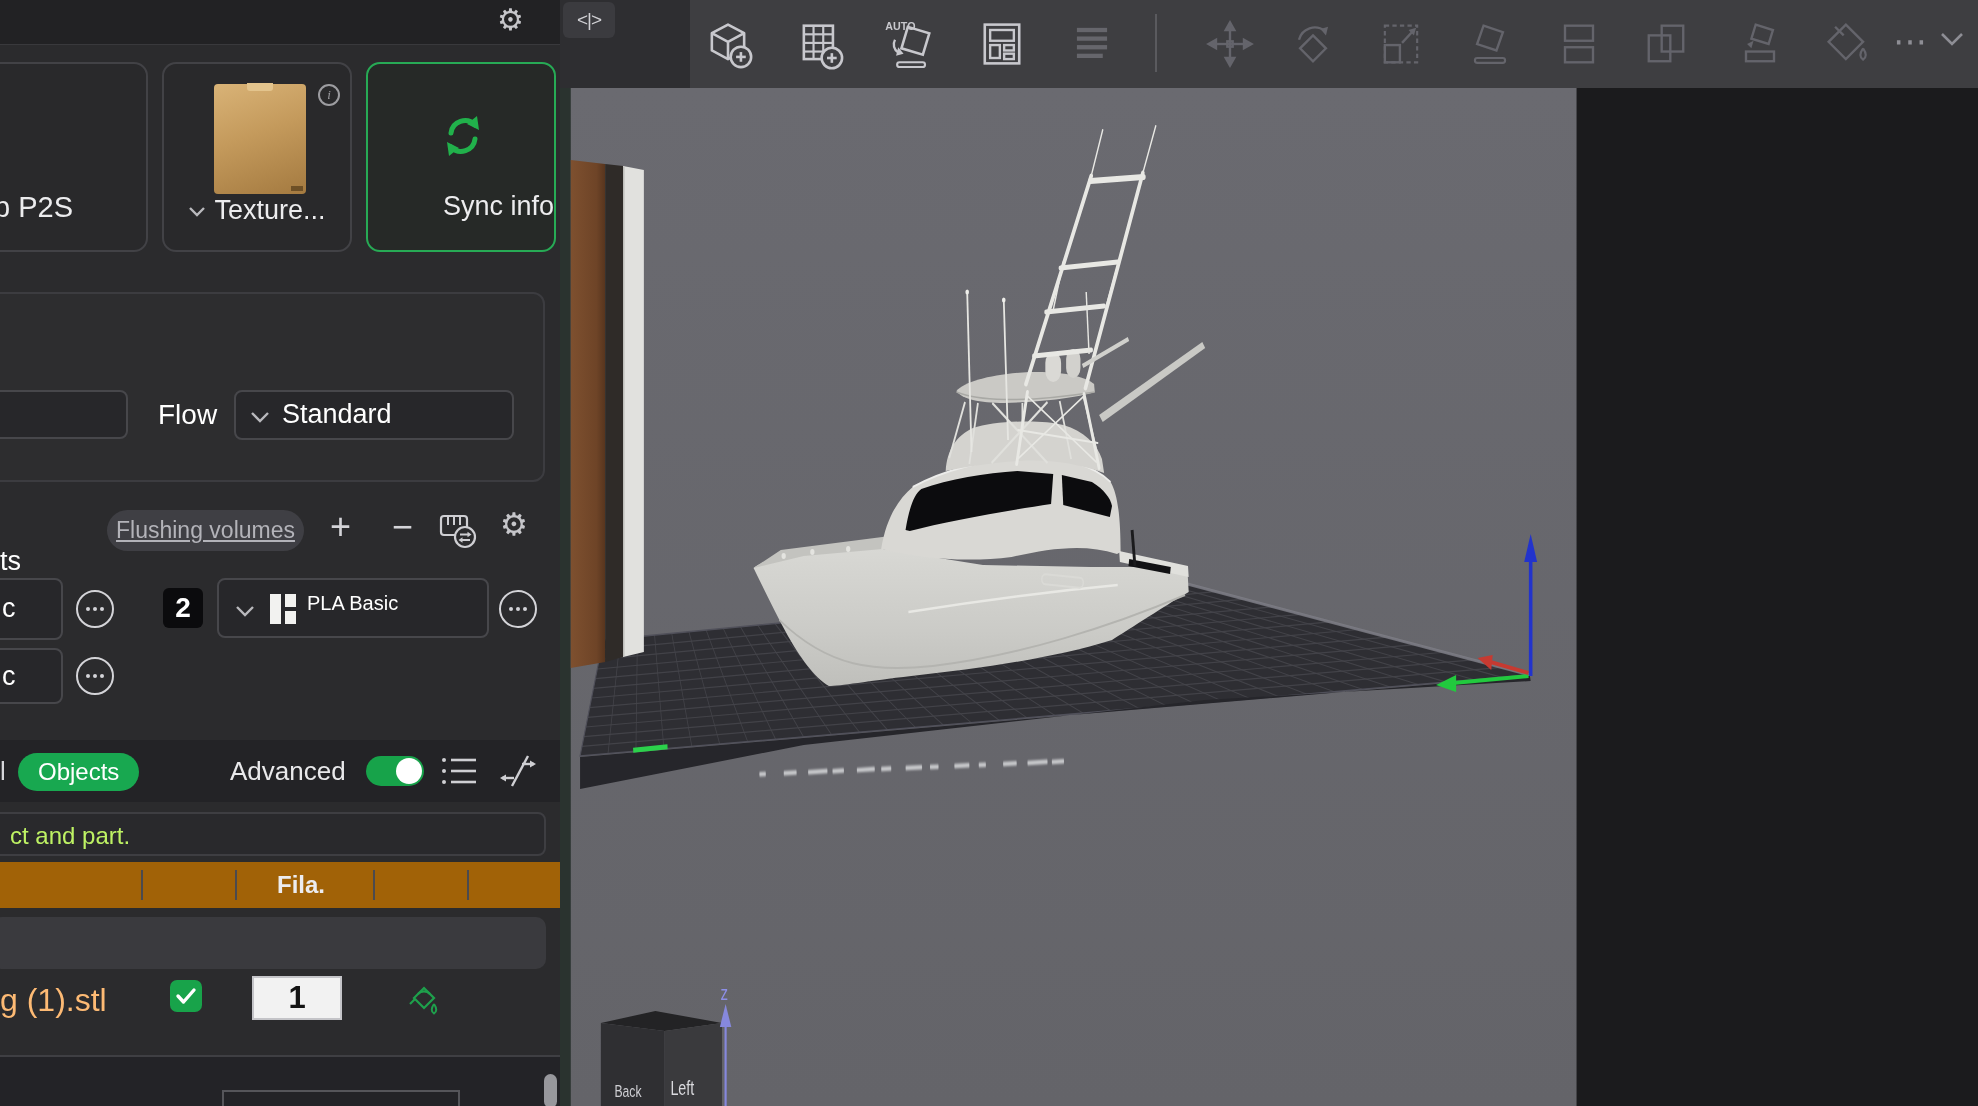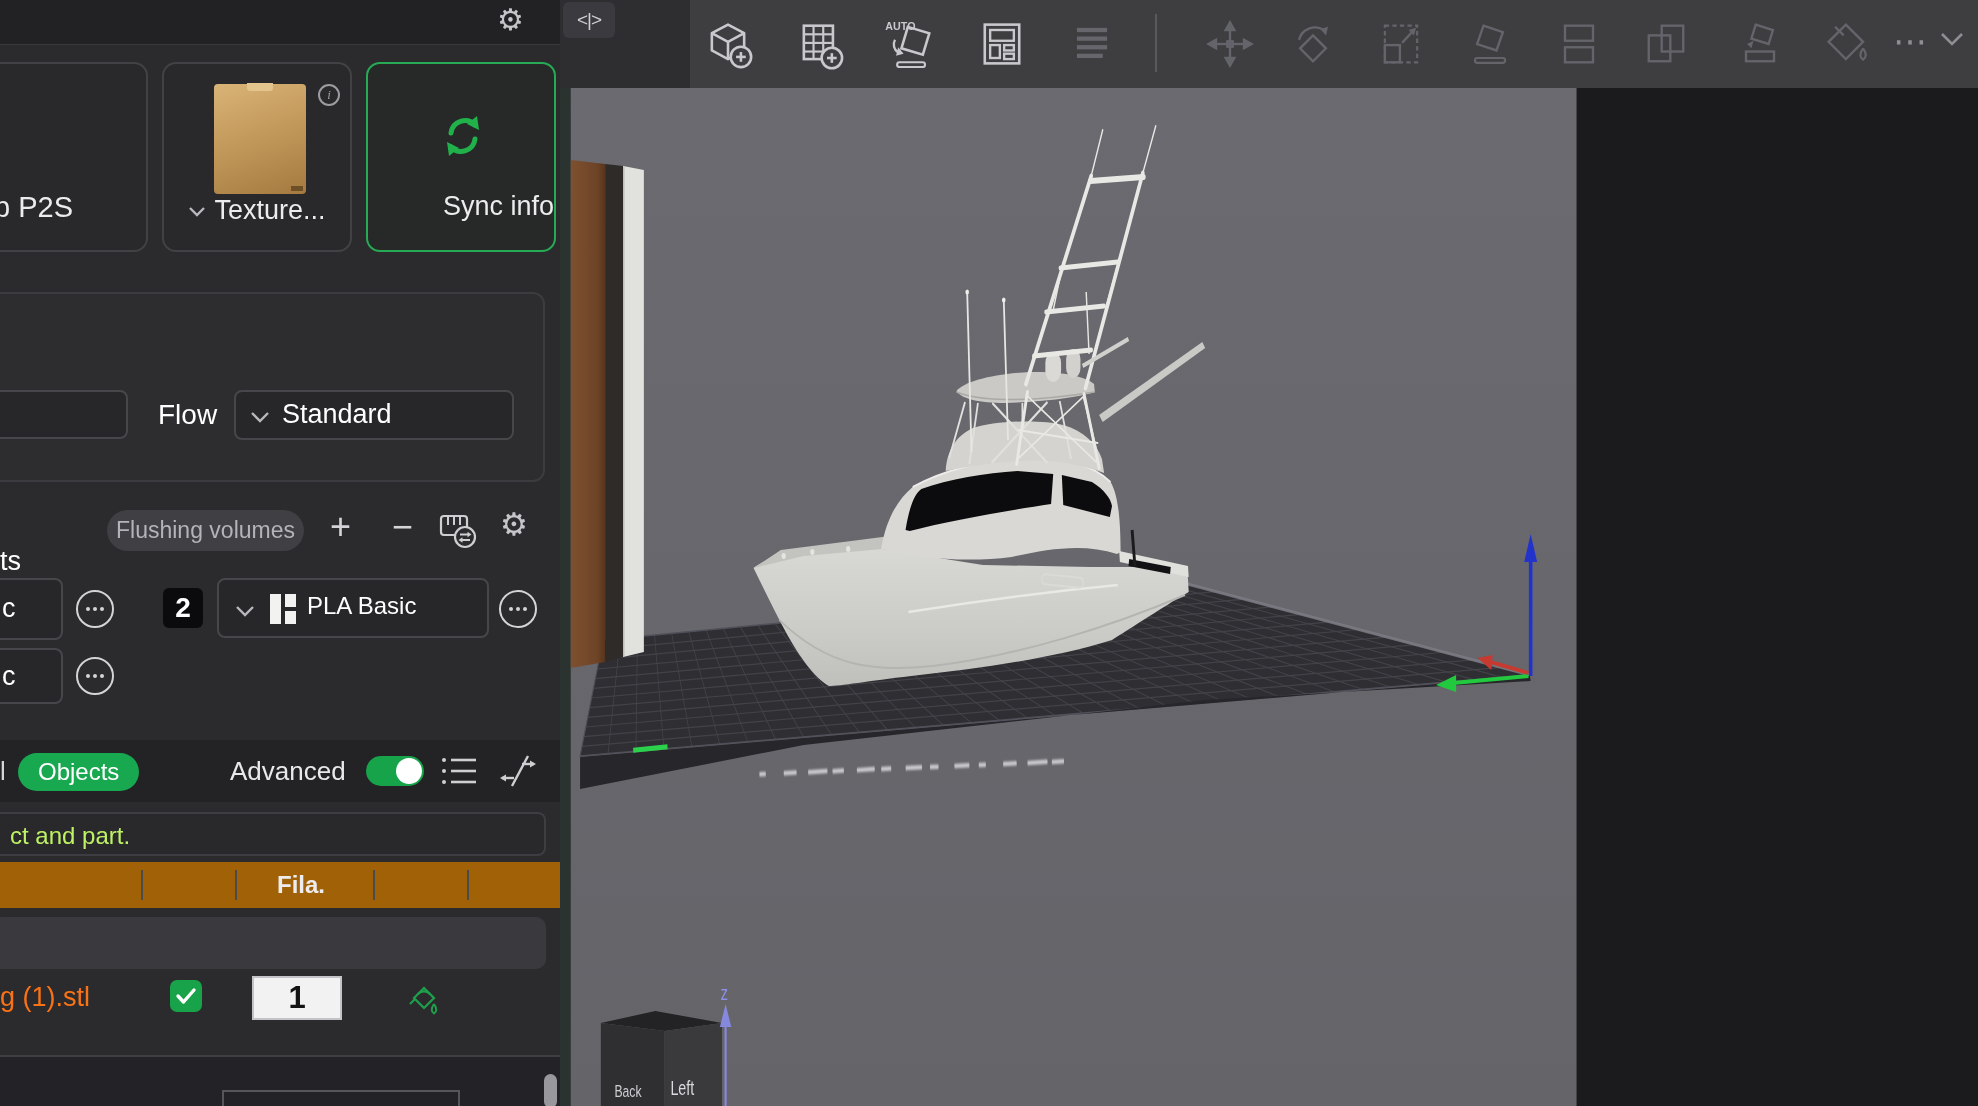--- a/index.html
+++ b/index.html
@@ -115,21 +115,21 @@
       <div class="abs round-box" style="left:244px;top:96px;width:280px;height:50px;">
         <svg class="abs" style="left:14px;top:18px;" width="20" height="13" viewBox="0 0 20 13">
           <polyline points="2,3 10,11 18,3" fill="none" stroke="#b9b9bd" stroke-width="2.4"></polyline>
         </svg>
         <span class="abs panel-text" style="left:46px;top:7px;">Standard</span>
       </div>
     </div>
 
     <div class="abs" style="left:0;top:504px;width:560px;height:52px;">
       <span class="abs panel-text" style="left:0;top:10px;margin-top:32px;">ts</span>
-      <div class="abs pill" style="left:107px;top:6px;width:197px;height:41px;">
+      <div class="abs pill" style="left:107px;top:6px;width:197px;height:41px;text-decoration:underline;">
         <span>Flushing volumes</span>
       </div>
       <span class="abs" style="left:330px;top:2px;font-size:36px;color:#d4d4d8;">+</span>
       <span class="abs" style="left:392px;top:2px;font-size:36px;color:#d4d4d8;">−</span>
       <svg class="abs" style="left:437px;top:8px;" width="42" height="38" viewBox="0 0 42 38">
         <rect x="4" y="4" width="26" height="19" rx="3" fill="none" stroke="#cfcfd3" stroke-width="2.2"></rect>
         <line x1="11" y1="4" x2="11" y2="13" stroke="#cfcfd3" stroke-width="2"></line>
         <line x1="17" y1="4" x2="17" y2="13" stroke="#cfcfd3" stroke-width="2"></line>
         <line x1="23" y1="4" x2="23" y2="13" stroke="#cfcfd3" stroke-width="2"></line>
         <circle cx="28" cy="25" r="10" fill="#2b2b2d" stroke="#cfcfd3" stroke-width="2.2"></circle>
@@ -155,21 +155,21 @@
       </div>
       <div class="abs round-box" style="left:217px;top:0;width:272px;height:60px;">
         <svg class="abs" style="left:16px;top:24px;" width="20" height="13" viewBox="0 0 20 13">
           <polyline points="2,3 10,11 18,3" fill="none" stroke="#b9b9bd" stroke-width="2.4"></polyline>
         </svg>
         <svg class="abs" style="left:50px;top:13px;" width="28" height="32" viewBox="0 0 28 32">
           <rect x="1" y="1" width="11" height="30" fill="#f2f2f0"></rect>
           <rect x="16" y="1" width="11" height="13" fill="#f2f2f0"></rect>
           <rect x="16" y="18" width="11" height="13" fill="#f2f2f0"></rect>
         </svg>
-        <span class="abs panel-text" style="left:88px;top:12px;font-size:24px;">PLA Basic</span>
+        <span class="abs panel-text" style="left:88px;top:12px;font-size:20px;">PLA Basic</span>
       </div>
       <div class="abs circle-btn" style="left:499px;top:12px;">
         <i></i>
           <i></i>
           <i></i>
       </div>
     </div>
 
     <div class="abs" style="left:0;top:648px;width:560px;height:60px;">
       <div class="abs round-box" style="left:-60px;top:0;width:123px;height:56px;">
@@ -216,21 +216,21 @@
       <div class="abs col-div" style="left:141px;"></div>
       <div class="abs col-div" style="left:235px;"></div>
       <div class="abs col-div" style="left:373px;"></div>
       <div class="abs col-div" style="left:467px;"></div>
       <span class="abs" style="left:236px;top:9px;width:130px;text-align:center;font-size:24px;font-weight:600;color:#ececef;">Fila.</span>
     </div>
 
     <div id="selected-row" class="abs"></div>
 
     <div class="abs" style="left:0;top:974px;width:560px;height:48px;">
-      <span class="abs" style="left:0;top:8px;font-size:27px;color:#f97316;">g (1).stl</span>
+      <span class="abs" style="left:0;top:8px;font-size:32px;color:#fdba74;">g (1).stl</span>
       <div class="abs checkbox" style="left:170px;top:6px;">
         <svg width="22" height="20" viewBox="0 0 22 20">
           <polyline points="3,10 8.5,16 19,4" fill="none" stroke="#fff" stroke-width="3.4" stroke-linecap="round" stroke-linejoin="round"></polyline>
         </svg>
       </div>
       <div class="abs spinner" style="left:252px;top:2px;">
         <span>1</span>
       </div>
       <svg class="abs" style="left:402px;top:6px;" width="38" height="38" viewBox="0 0 38 38">
         <polygon points="12,18 22,8 32,18 22,28" fill="none" stroke="#1ea04c" stroke-width="2.2"></polygon>

